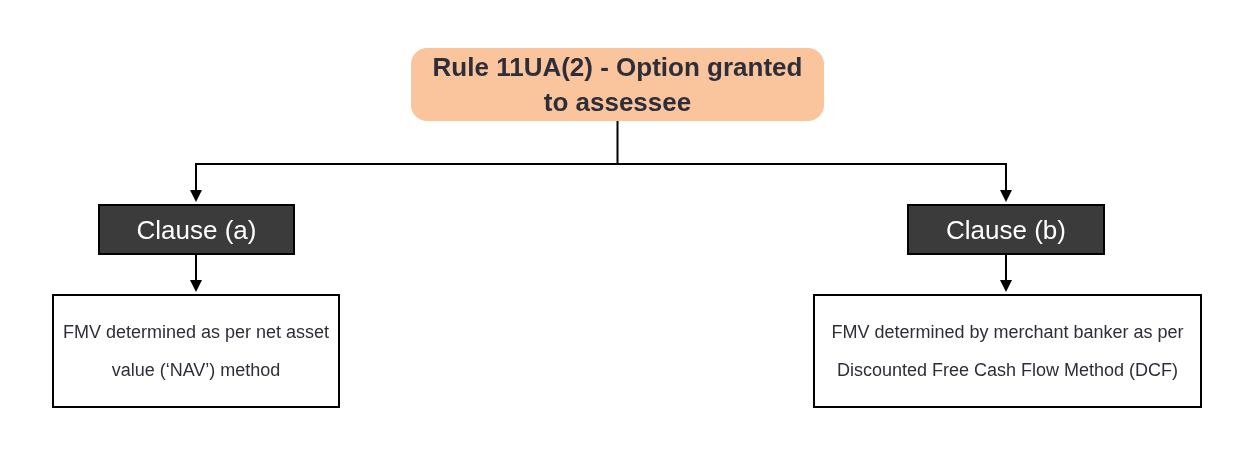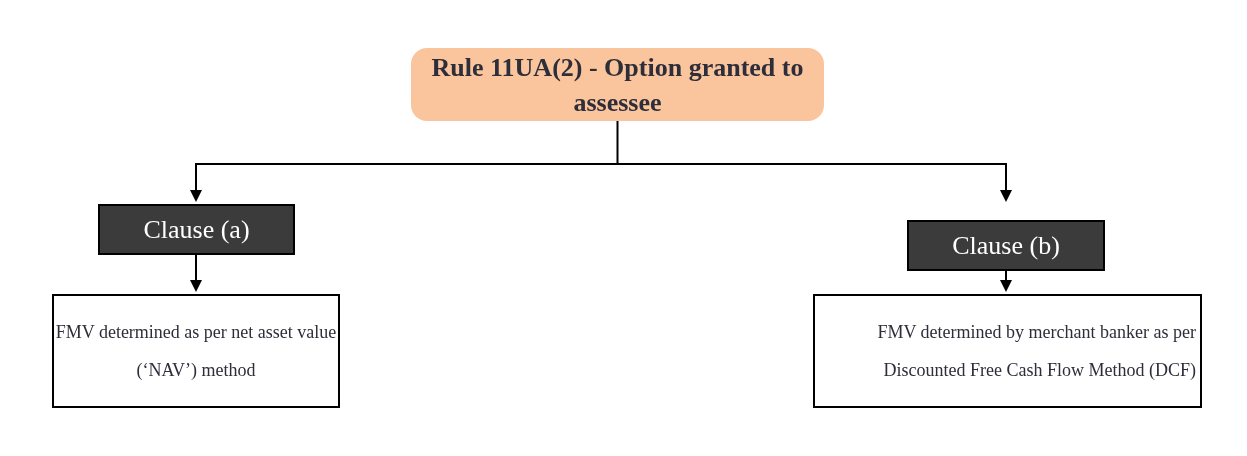--- a/index.html
+++ b/index.html
@@ -5,21 +5,21 @@
   html, body {
     margin: 0;
     padding: 0;
     background: #FFFFFF;
   }
   .canvas {
     position: relative;
     width: 1247px;
     height: 456px;
     background: var(--background, #FFFFFF);
-    font-family: Liberation Serif, serif;
+    font-family: Liberation Sans, sans-serif;
     overflow: hidden;
   }
   svg.connectors {
     position: absolute;
     left: 0;
     top: 0;
     width: 1247px;
     height: 456px;
   }
   .line {
@@ -53,30 +53,30 @@
     border-radius: 16px;
   }
   .clause-node {
     background: var(--clause-fill, #3B3B3B);
     border: 2px solid var(--clause-border, #000000);
     color: var(--clause-text, #FFFFFF);
     font-size: 26px;
     line-height: 1;
   }
   .clause-a { left: 98px;  top: 204px; width: 197px; height: 51px; }
-  .clause-b { left: 907px; top: 220px; width: 198px; height: 51px; }
+  .clause-b { left: 907px; top: 204px; width: 198px; height: 51px; }
   .leaf-node {
     background: var(--leaf-fill, #FFFFFF);
     border: 2px solid var(--leaf-border, #000000);
     color: var(--leaf-text, #2E2E3A);
     font-size: 18px;
     line-height: 38px;
   }
   .leaf-a { left: 52px;  top: 294px; width: 288px; height: 114px; padding: 0 1px; }
-  .leaf-b { left: 813px; top: 294px; width: 389px; height: 114px; padding: 0 4px; text-align: right; }
+  .leaf-b { left: 813px; top: 294px; width: 389px; height: 114px; padding: 0 4px; }
 </style>
 </head>
 <body>
 
 <div class="canvas">
 
   <svg class="connectors" viewBox="0 0 1247 456" aria-hidden="true">
     <defs>
       <marker id="arrow" viewBox="0 0 6 6" markerWidth="6" markerHeight="6" refX="5" refY="3" orient="auto" markerUnits="strokeWidth">
         <path class="arrowhead" d="M0,0 L6,3 L0,6 Z"></path>

